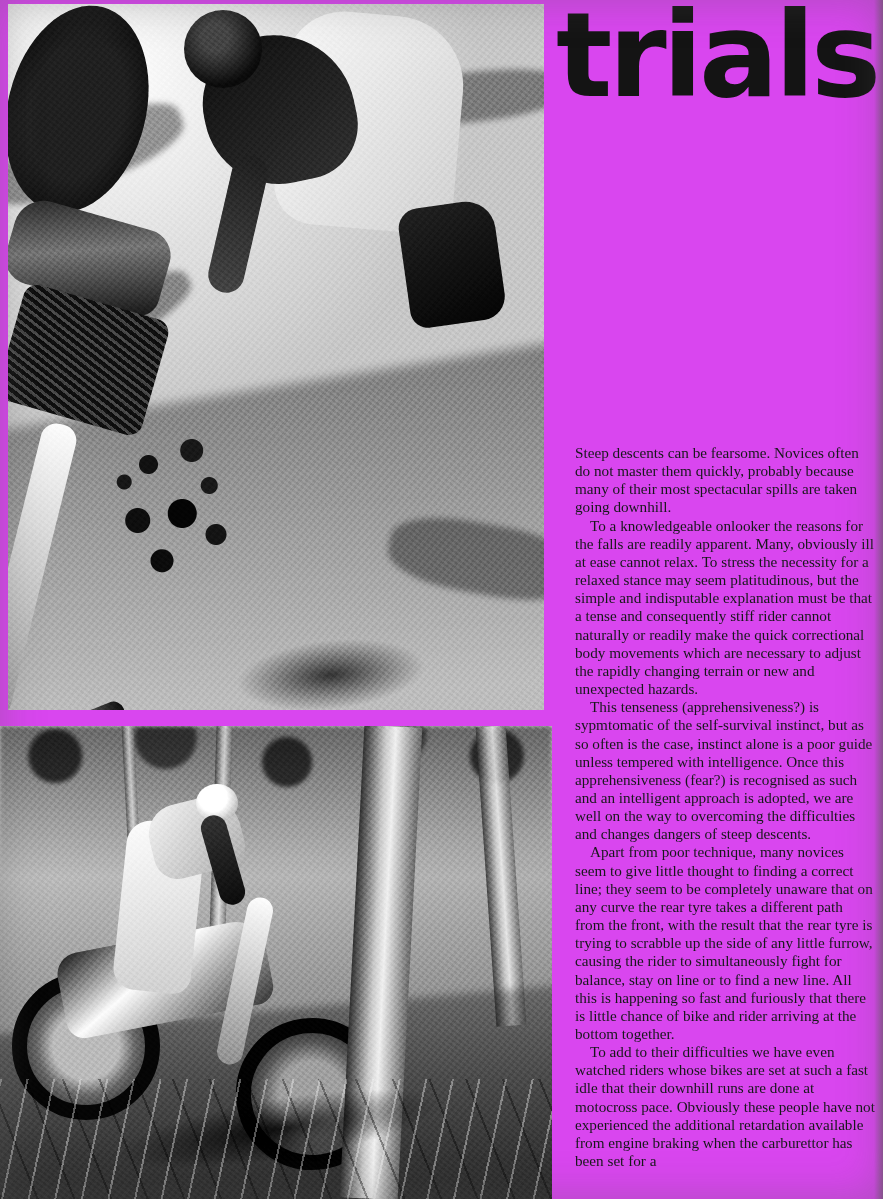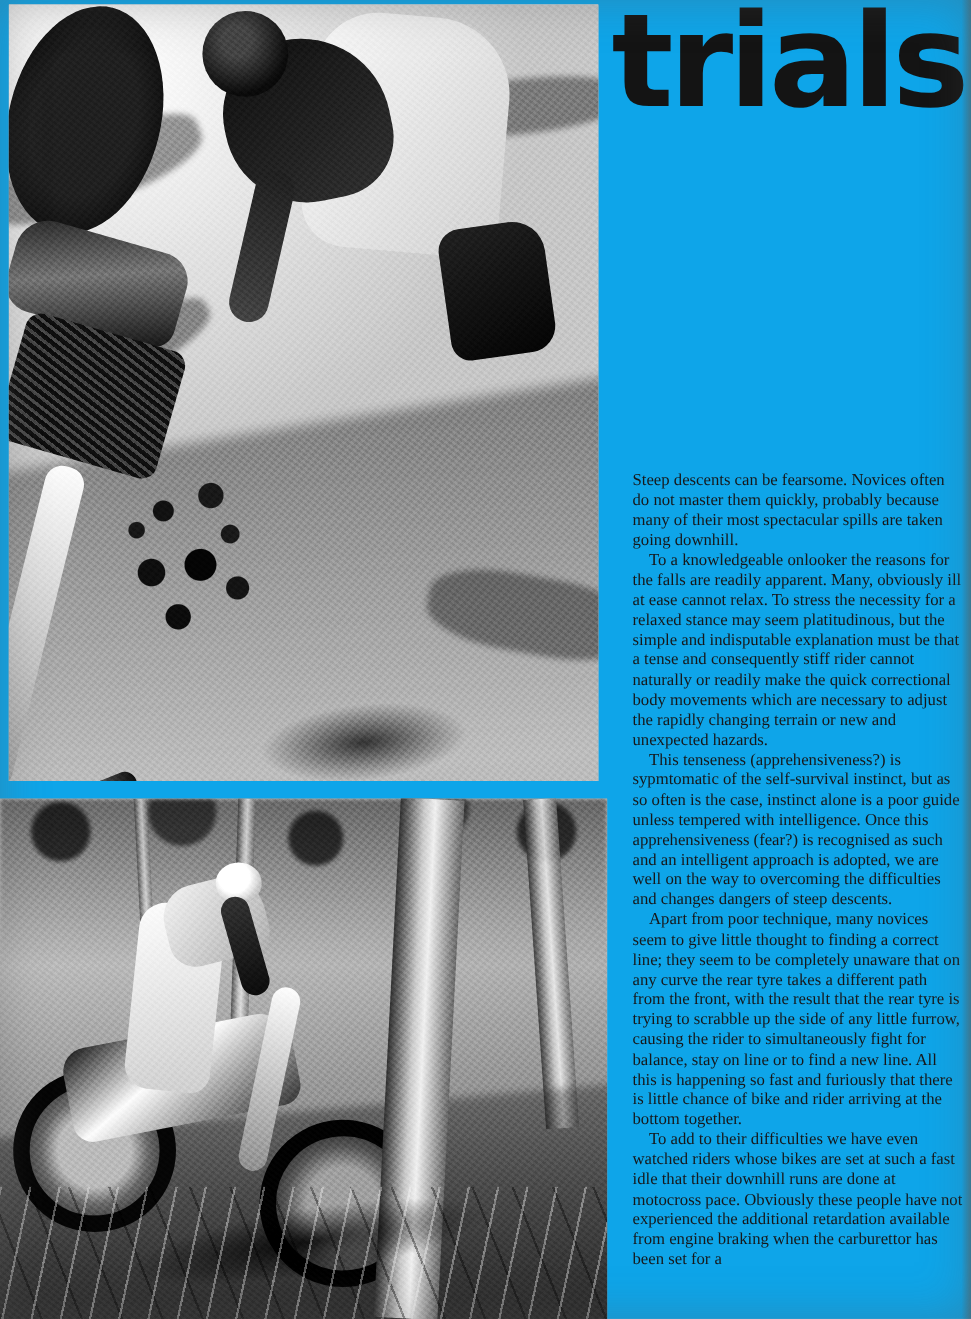--- a/index.html
+++ b/index.html
@@ -8,21 +8,21 @@
     background: #cfcfcf;
   }
   body {
     font-family: "Liberation Serif", serif;
   }
   #page {
     position: relative;
     width: 883px;
     height: 1199px;
     overflow: hidden;
-    background: #0ea5e9;
+    background: #d946ef;
   }
 
   
   #title {
     position: absolute;
     left: 556px;
     top: -4px;
     width: 340px;
     font-family: "DejaVu Sans", sans-serif;
     font-weight: bold;
@@ -45,20 +45,21 @@
     line-height: 18.15px;
     text-align: left;
     overflow: hidden;
   }
   #article p {
     margin: 0;
     text-indent: 15px;
   }
   #article p.first {
     text-indent: 0;
+    margin-top: 16px;
   }
 
   
   .photo {
     position: absolute;
     overflow: hidden;
     background: #b9b9b6;
     filter: grayscale(100%) contrast(112%);
   }
   #photo-top {

